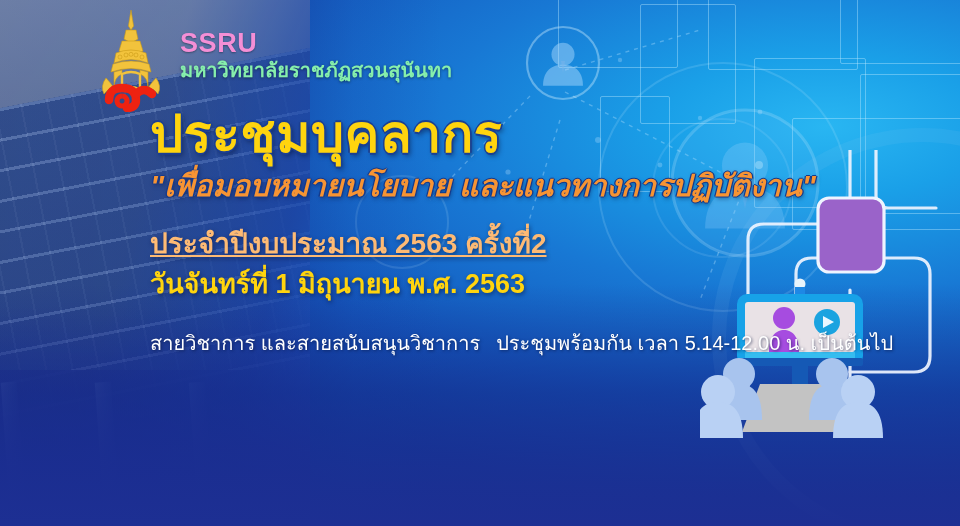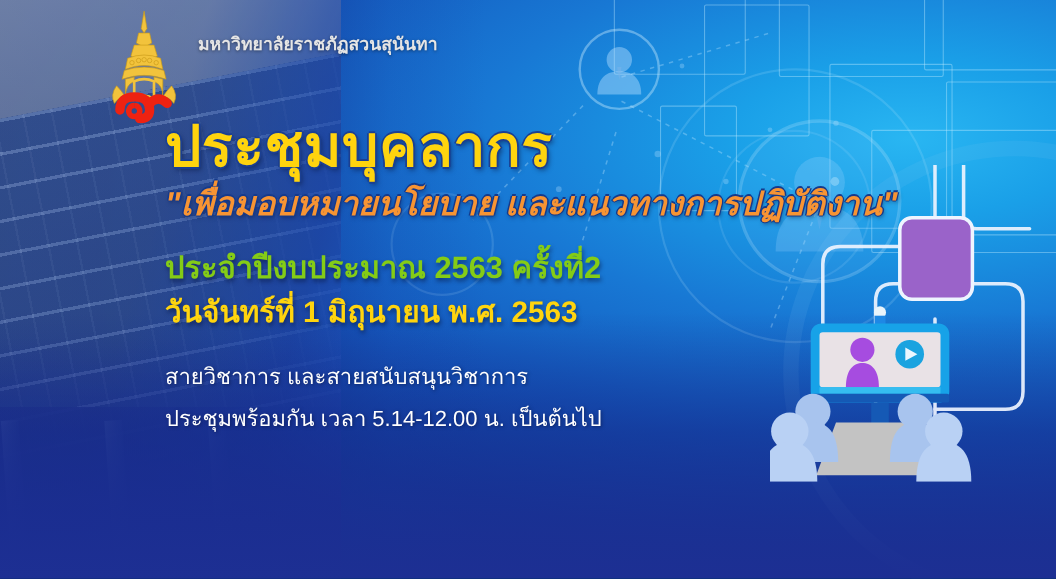--- a/index.html
+++ b/index.html
@@ -93,21 +93,21 @@
     display:flex;align-items:flex-start;gap:10px;
   }
   .logo-mark{width:78px;height:104px;position:relative;}
   .logo-text{padding-top:22px;}
   .logo-abbr{
     font-size:27px;font-weight:700;letter-spacing:.6px;
     color:#f48fd6;line-height:1;
     text-shadow:0 1px 2px rgba(0,0,0,.35);
   }
   .logo-name{
-    font-size:16px;font-weight:700;color:#e5e5e5;line-height:1.18;margin-top:2px;
+    font-size:20px;font-weight:700;color:#86efac;line-height:1.18;margin-top:2px;
     text-shadow:0 1px 3px rgba(0,0,0,.45);
   }
 
   .content{position:absolute;left:150px;right:8px;top:108px;}
 
   .headline{
     font-size:52px;font-weight:700;color:#ffd40e;line-height:1.02;
     letter-spacing:.5px;
     text-shadow:
       -1.6px 0 0 #1b3f92, 1.6px 0 0 #1b3f92, 0 -1.6px 0 #1b3f92, 0 1.6px 0 #1b3f92,
@@ -115,32 +115,33 @@
     margin:0;
   }
   .subhead{
     font-size:30px;font-weight:700;font-style:italic;color:#f79433;line-height:1.12;
     margin:8px 0 0 0;
     text-shadow:
       -1.3px 0 0 #153a8c, 1.3px 0 0 #153a8c, 0 -1.3px 0 #153a8c, 0 1.3px 0 #153a8c,
       1px 2px 4px rgba(8,20,60,.5);
   }
   .line-year{
-    font-size:28px;font-weight:700;color:#84cc16;margin:26px 0 0 0;line-height:1.1;
+    font-size:28px;font-weight:700;color:#fdba74;margin:26px 0 0 0;line-height:1.1;
     text-shadow:1px 2px 4px rgba(8,20,60,.55);
+    text-decoration:underline;
   }
   .line-date{
     font-size:27px;font-weight:700;color:#ffd40e;margin:11px 0 0 0;line-height:1.1;
     text-shadow:1px 2px 4px rgba(8,20,60,.55);
   }
   .line-small{
     font-size:20px;font-weight:400;color:#ffffff;margin:0;line-height:1.1;
     text-shadow:1px 1px 3px rgba(8,20,60,.6);
   }
-  .grp-small{margin-top:32px;display:flex;flex-direction:column;gap:16px;}
+  .grp-small{margin-top:32px;display:flex;flex-direction:row;gap:16px;}
 
   
   .meeting{position:absolute;left:700px;top:268px;width:200px;height:170px;}
 </style>
 </head>
 <body>
 
 <div class="poster">
 
   <div class="bg-base"></div>
@@ -292,20 +293,21 @@
           <path d="M30,66 Q39,62 48,66 L48,82 Q39,76 30,82 Z" fill="none" stroke="#f2c33c" stroke-width="2.4"></path>
         </g>
         <g fill="none" stroke="#ee2211" stroke-width="8.5" stroke-linecap="round">
           <path d="M17,92 Q17,80 30,80 Q44,80 44,92 Q44,100 35,100"></path>
           <path d="M44,86 Q52,78 60,86"></path>
         </g>
         <path d="M30,88 a5,5 0 1,0 0.1,0" fill="none" stroke="#ee2211" stroke-width="5"></path>
       </svg>
     </div>
     <div class="logo-text">
+      <div class="logo-abbr">SSRU</div>
       <div class="logo-name">มหาวิทยาลัยราชภัฏสวนสุนันทา</div>
     </div>
   </div>
 
   <div class="content">
     <h1 class="headline">ประชุมบุคลากร</h1>
     <h2 class="subhead">"เพื่อมอบหมายนโยบาย และแนวทางการปฏิบัติงาน"</h2>
     <p class="line-year">ประจำปีงบประมาณ 2563 ครั้งที่2</p>
     <p class="line-date">วันจันทร์ที่ 1 มิถุนายน พ.ศ. 2563</p>
     <div class="grp-small">

